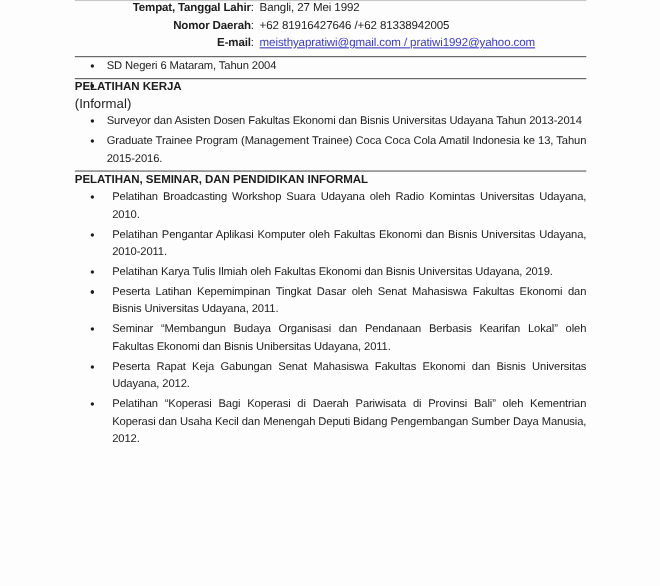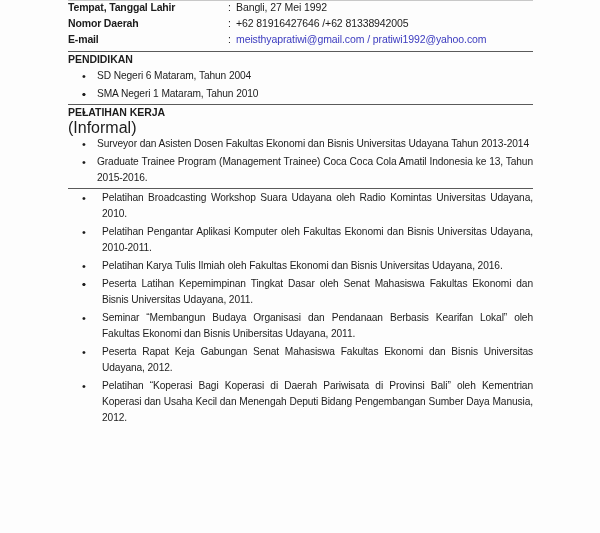--- a/index.html
+++ b/index.html
@@ -37,36 +37,38 @@
   }
   .id-row { height: 16px; }
   .id-label {
     font-weight: bold;
     font-size: 10.5px;
     letter-spacing: -0.15px;
     white-space: nowrap;
     padding: 0;
     vertical-align: top;
     width: 160px;
+    text-align: right;
   }
   .id-sep {
     font-size: 10.5px;
     padding: 0;
     width: 8px;
     vertical-align: top;
   }
   .id-value {
     font-size: 10.5px;
     letter-spacing: -0.1px;
     padding: 0;
     vertical-align: top;
     white-space: nowrap;
   }
   .id-value.link {
     color: #3b3bbf;
+    text-decoration: underline;
   }
 
   
   .rule {
     border: 0;
     border-top: 1.1px solid #5a5a5a;
     margin: 2px 0 1px 0;
     width: 100%;
   }
   .rule.top-partial {
@@ -76,21 +78,21 @@
 
   
   .section-head {
     font-weight: bold;
     font-size: 10.5px;
     letter-spacing: -0.05px;
     margin: 1px 0 2px 0;
     line-height: 13px;
   }
   .sub-head {
-    font-size: 16px;
+    font-size: 12px;
     font-weight: normal;
     margin: 1px 0 2px 0;
     line-height: 13px;
   }
 
   
   ul.bullets {
     list-style: none;
     margin: 0;
     padding: 0;
@@ -153,32 +155,30 @@
         <tr class="id-row">
           <td class="id-label">E-mail</td>
           <td class="id-sep">:</td>
           <td class="id-value link">meisthyapratiwi@gmail.com / pratiwi1992@yahoo.com</td>
         </tr>
       </tbody>
     </table>
 
     <hr class="rule">
 
-    <div class="section-head">PENDIDIKAN</div>
     <ul class="bullets tight">
       <li>
         <span class="bullet-dot">•</span>
         <span>SD Negeri 6 Mataram, Tahun 2004</span>
       </li>
       <li>
         <span class="bullet-dot">•</span>
       </li>
       <li>
         <span class="bullet-dot">•</span>
-        <span>SMA Negeri 1 Mataram, Tahun 2010</span>
       </li>
       <li>
         <span class="bullet-dot">•</span>
       </li>
     </ul>
 
     <hr class="rule">
 
     <div class="section-head">PELATIHAN KERJA</div>
     <div class="sub-head">(Informal)</div>
@@ -188,32 +188,33 @@
         <span>Surveyor dan Asisten Dosen Fakultas Ekonomi dan Bisnis Universitas Udayana Tahun 2013-2014</span>
       </li>
       <li class="justify">
         <span class="bullet-dot">•</span>
         <span>Graduate Trainee Program (Management Trainee) Coca Coca Cola Amatil Indonesia ke 13, Tahun 2015-2016.</span>
       </li>
     </ul>
 
     <hr class="rule">
 
+    <div class="section-head">PELATIHAN, SEMINAR, DAN PENDIDIKAN INFORMAL</div>
     <ul class="bullets wide">
       <li>
         <span class="bullet-dot">•</span>
         <span>Pelatihan Broadcasting Workshop Suara Udayana oleh Radio Komintas Universitas Udayana, 2010.</span>
       </li>
       <li>
         <span class="bullet-dot">•</span>
         <span>Pelatihan Pengantar Aplikasi Komputer oleh Fakultas Ekonomi dan Bisnis Universitas Udayana, 2010-2011.</span>
       </li>
       <li>
         <span class="bullet-dot">•</span>
-        <span>Pelatihan Karya Tulis Ilmiah oleh Fakultas Ekonomi dan Bisnis Universitas Udayana, 2016.</span>
+        <span>Pelatihan Karya Tulis Ilmiah oleh Fakultas Ekonomi dan Bisnis Universitas Udayana, 2019.</span>
       </li>
       <li>
         <span class="bullet-dot">•</span>
       </li>
       <li>
         <span class="bullet-dot">•</span>
         <span>Peserta Latihan Kepemimpinan Tingkat Dasar oleh Senat Mahasiswa Fakultas Ekonomi dan Bisnis Universitas Udayana, 2011.</span>
       </li>
       <li>
         <span class="bullet-dot">•</span>

